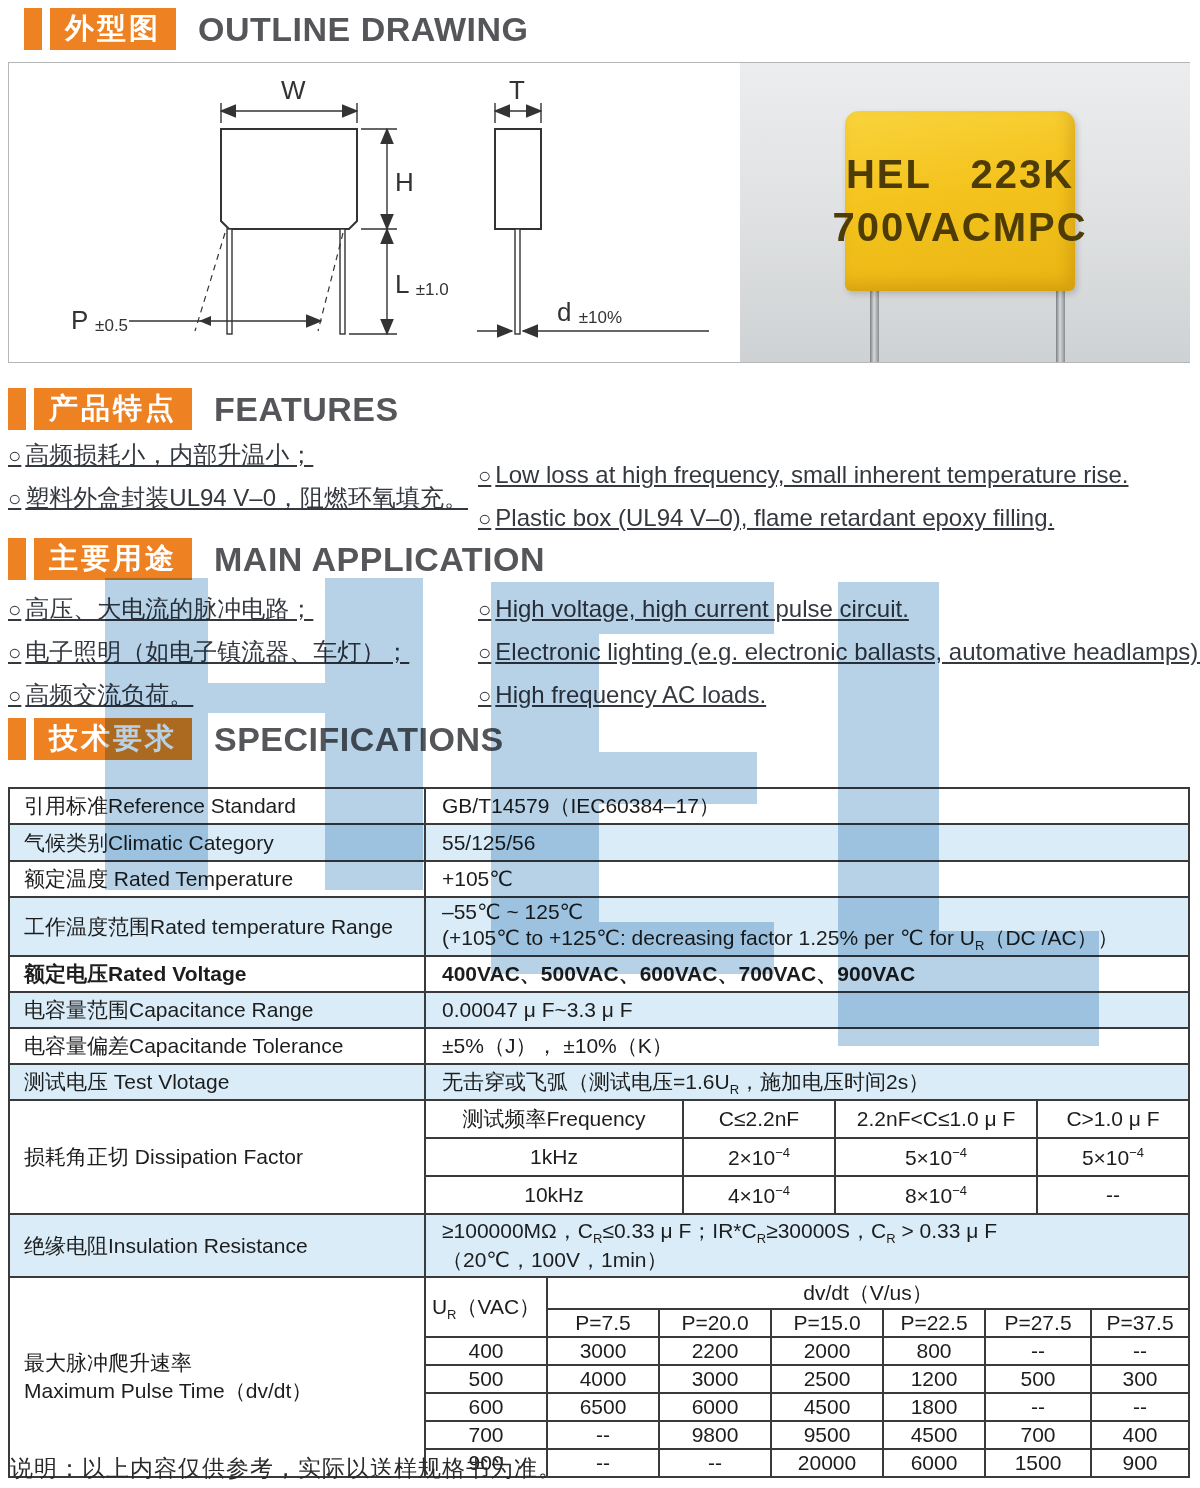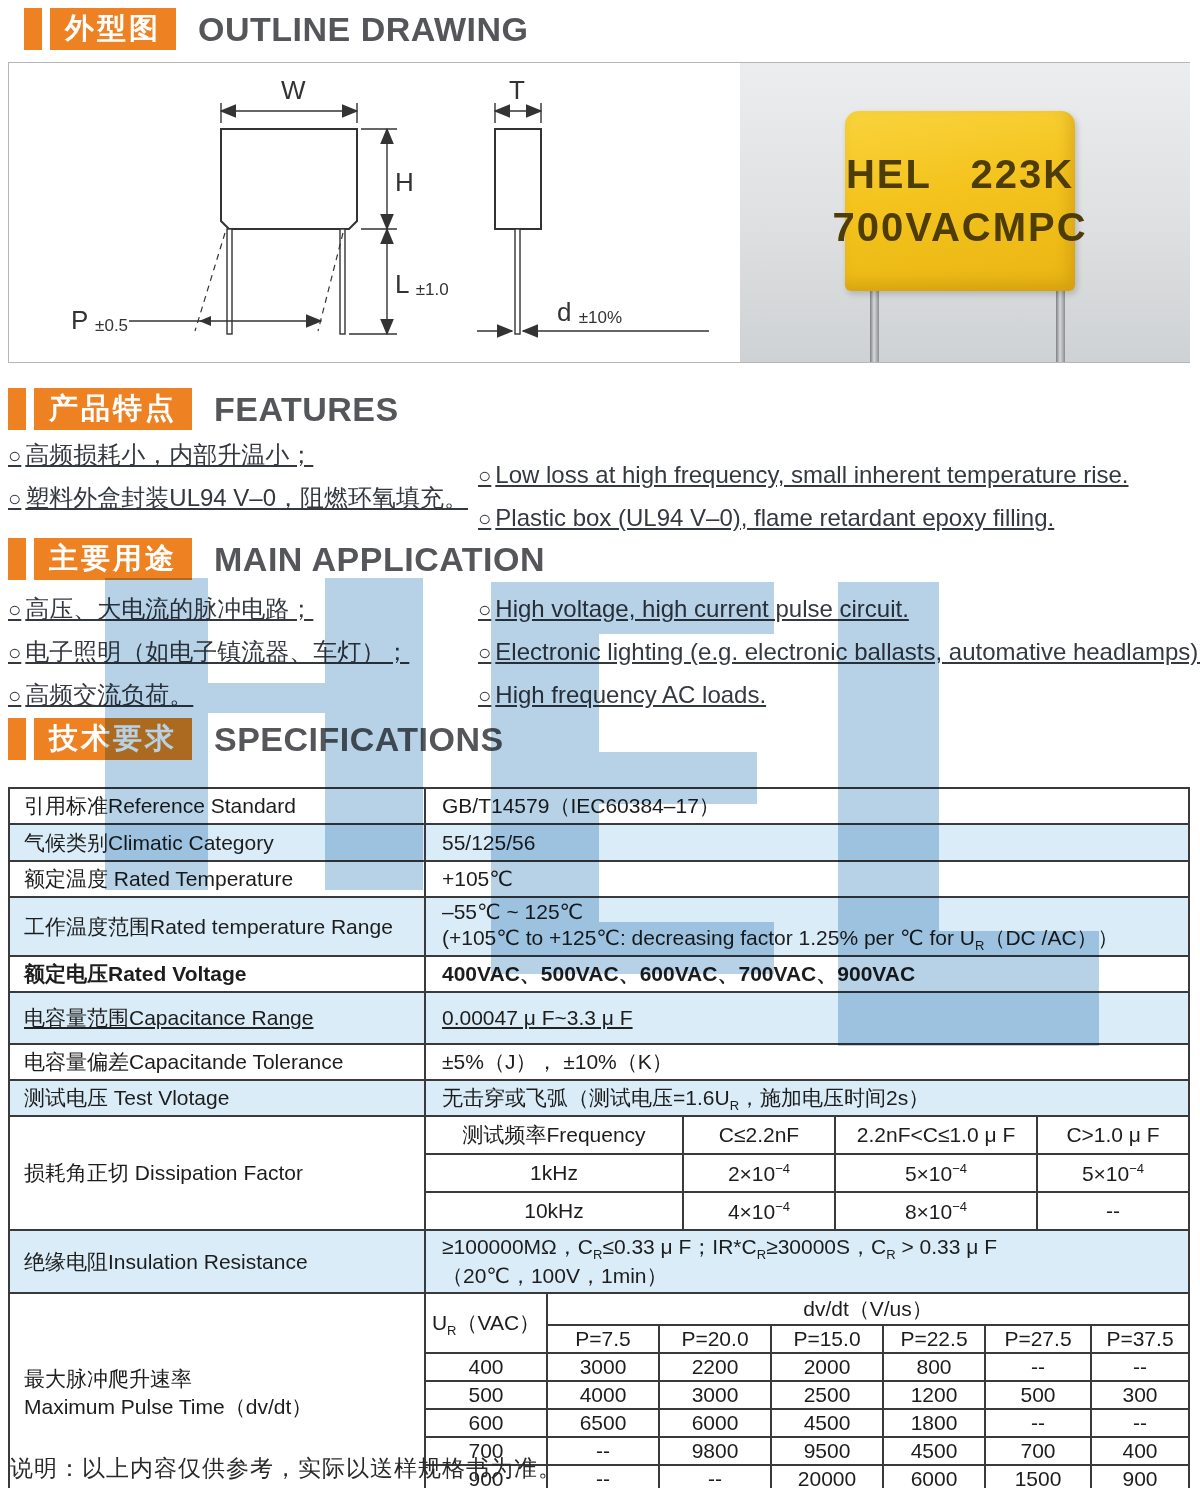--- a/index.html
+++ b/index.html
@@ -186,21 +186,21 @@
         <td class="lab">工作温度范围Rated temperature Range</td>
         <td class="val">
           <div>–55℃ ~ 125℃</div>
           <div>(+105℃ to +125℃: decreasing factor 1.25% per ℃ for U<sub>R</sub>（DC /AC））</div>
         </td>
       </tr>
       <tr style="height:36px;font-weight:bold;">
         <td class="lab">额定电压Rated Voltage</td>
         <td class="val">400VAC、500VAC、600VAC、700VAC、900VAC</td>
       </tr>
-      <tr class="alt" style="height:52px;text-decoration:underline;">
+      <tr class="alt" style="height:36px;">
         <td class="lab">电容量范围Capacitance Range</td>
         <td class="val">0.00047 μ F~3.3 μ F</td>
       </tr>
       <tr style="height:36px;">
         <td class="lab">电容量偏差Capacitande Tolerance</td>
         <td class="val">±5%（J）， ±10%（K）</td>
       </tr>
       <tr class="alt" style="height:36px;">
         <td class="lab">测试电压 Test Vlotage</td>
         <td class="val">无击穿或飞弧（测试电压=1.6U<sub>R</sub>，施加电压时间2s）</td>

